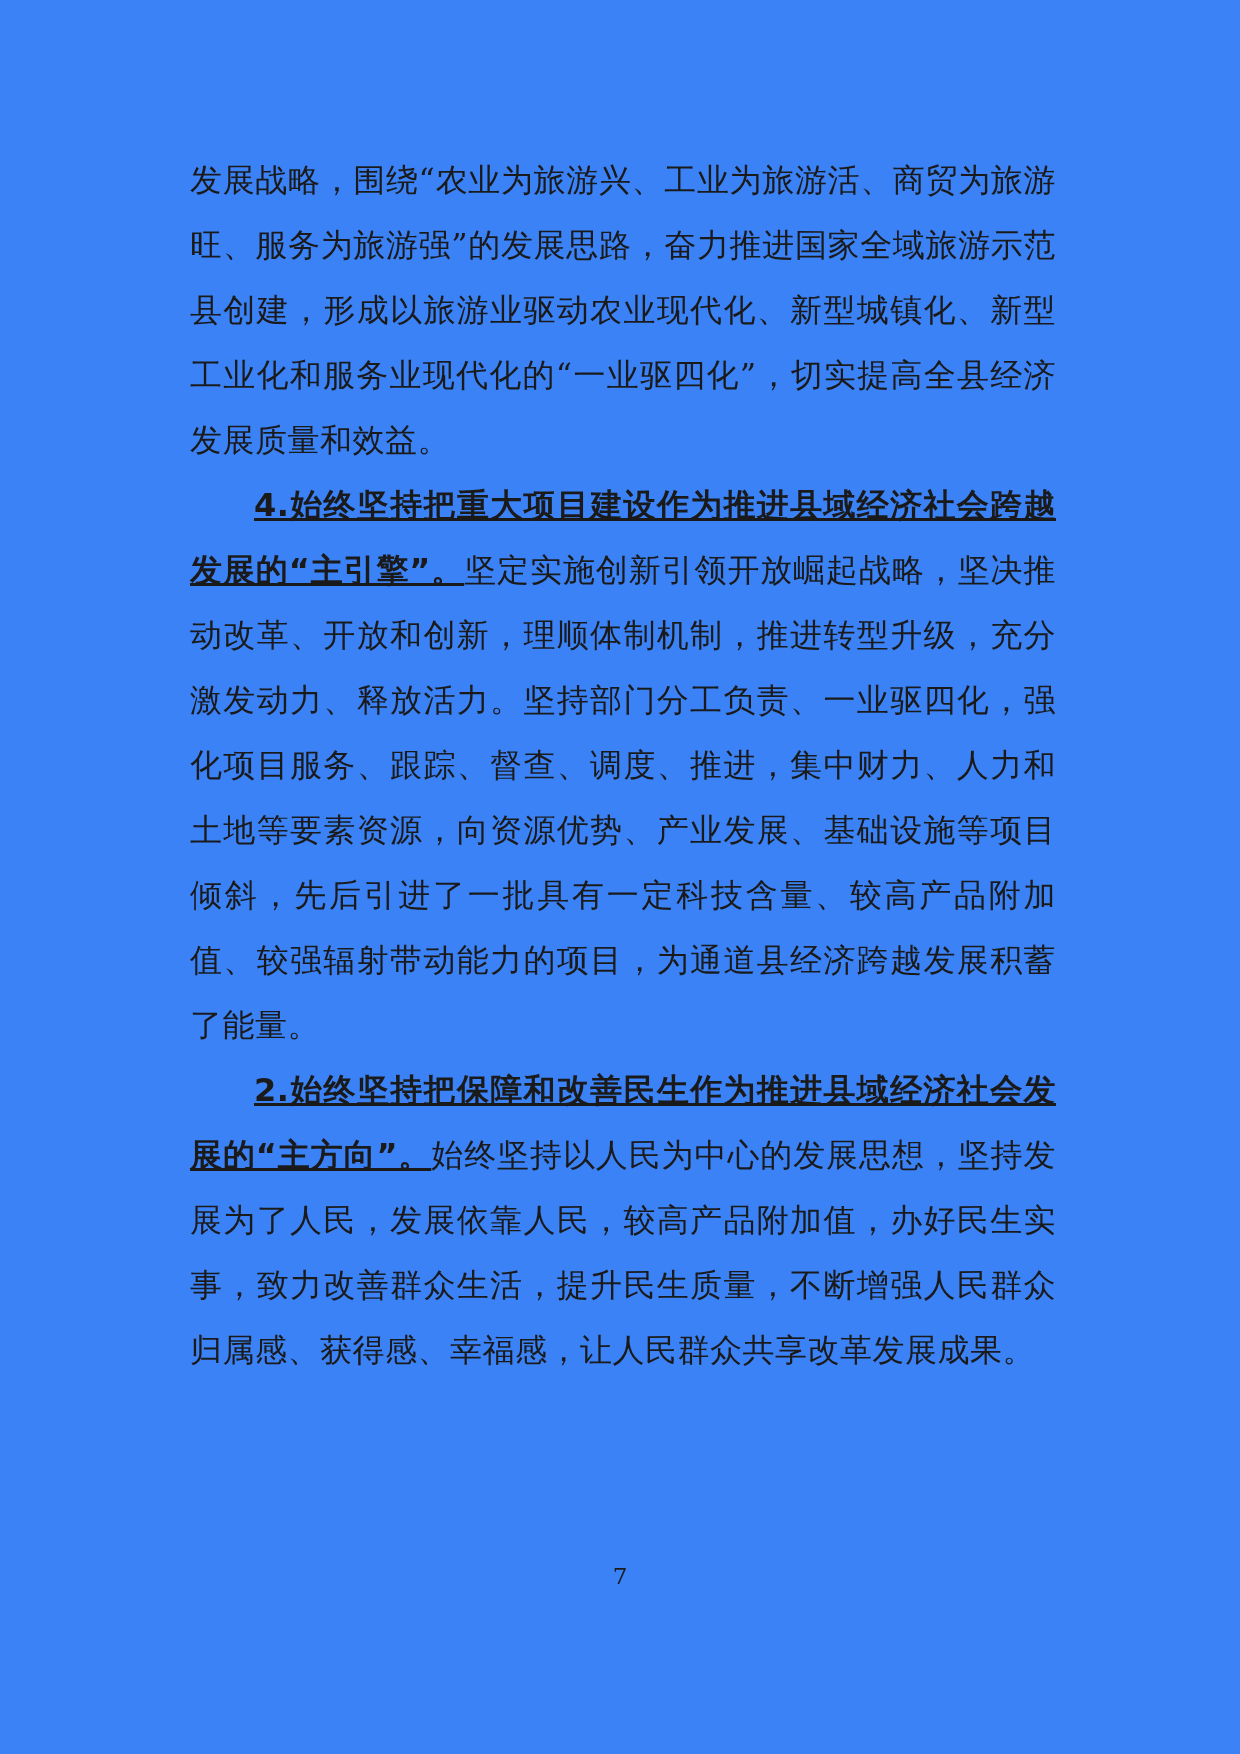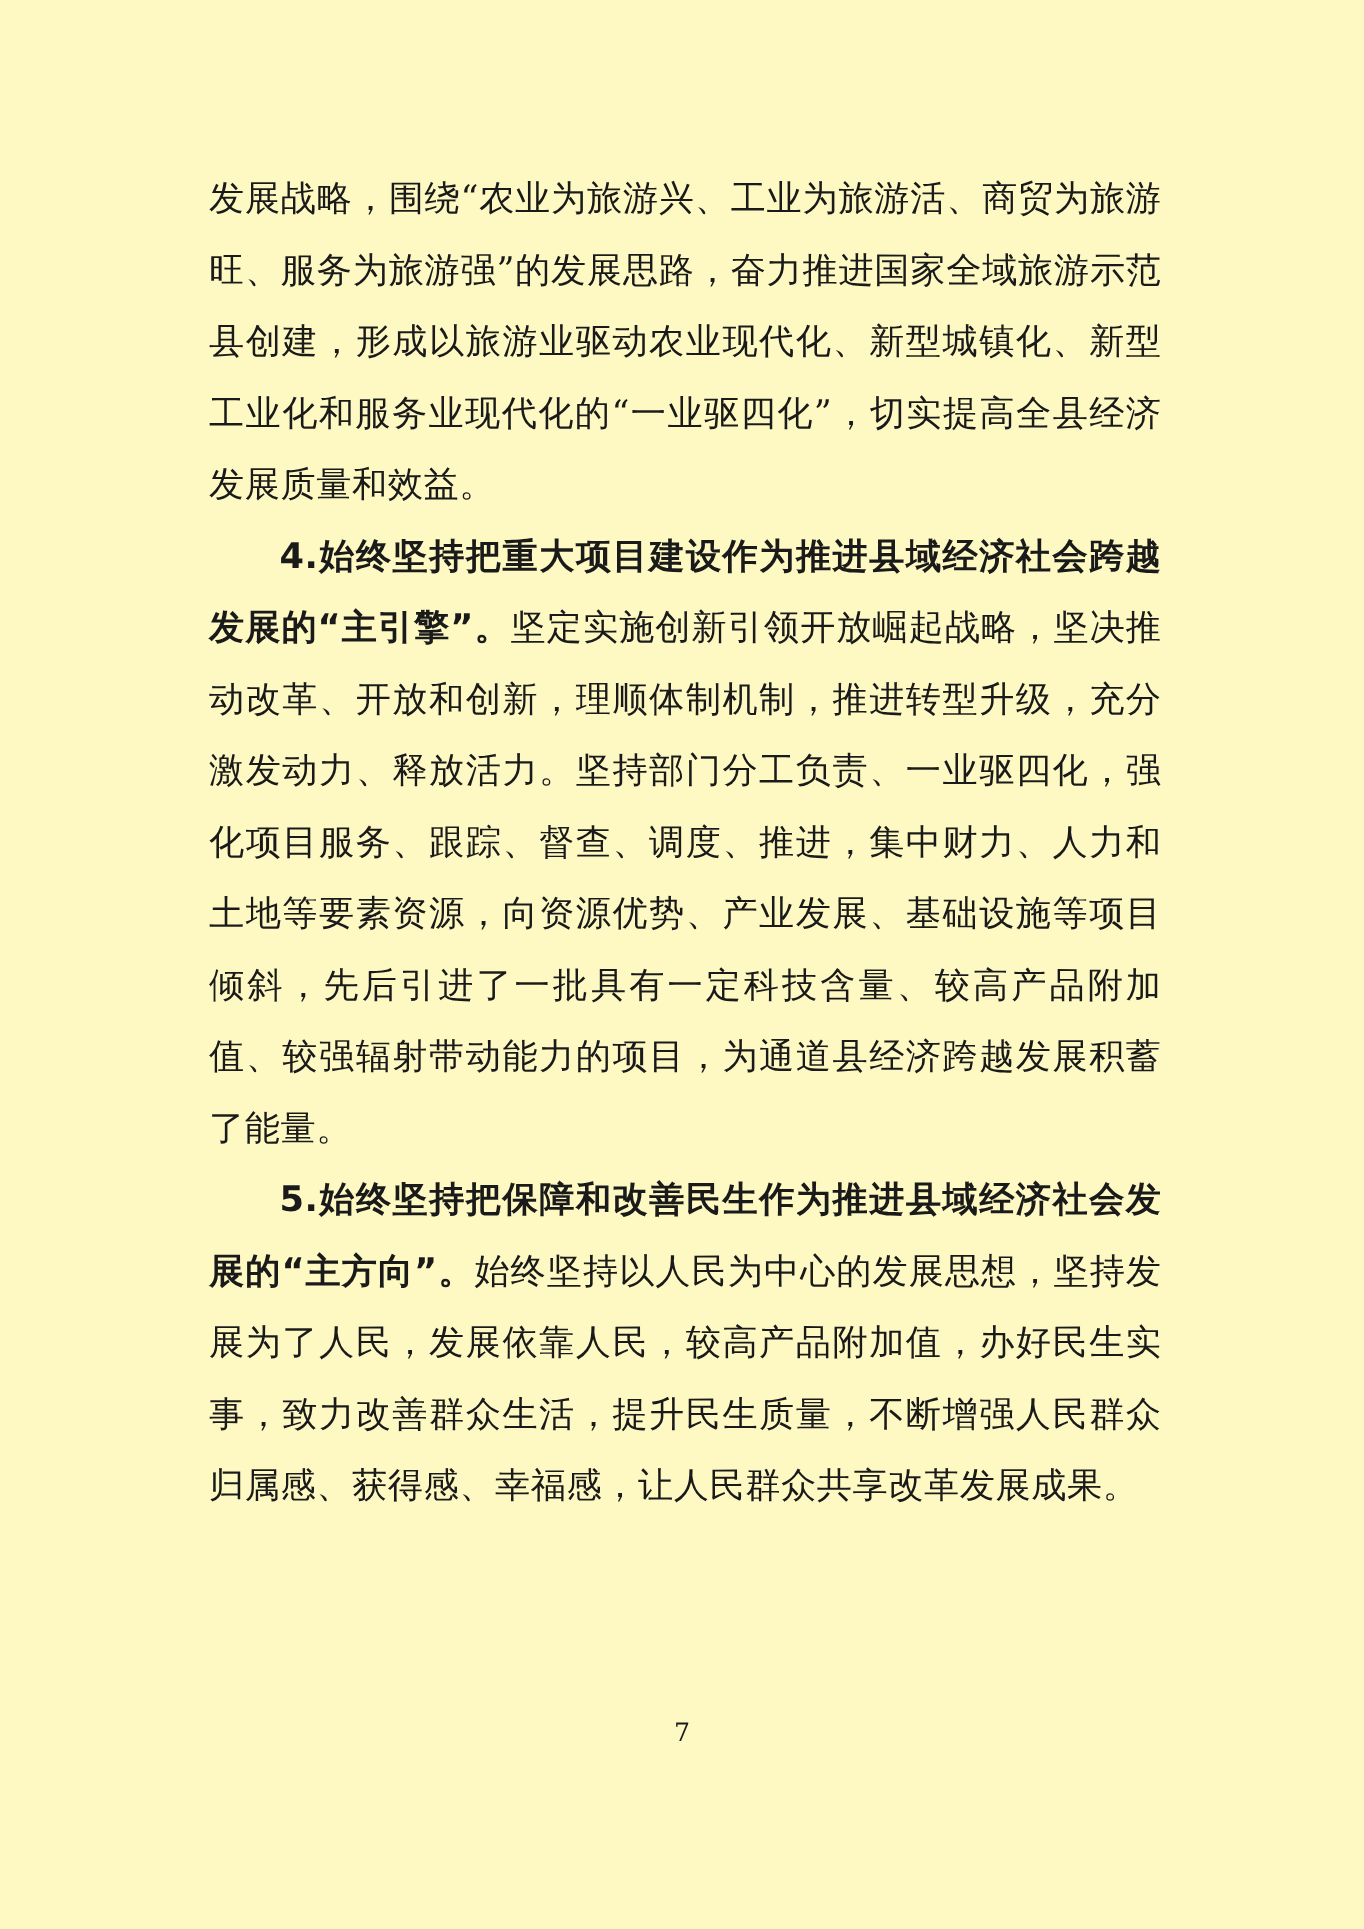--- a/index.html
+++ b/index.html
@@ -11,21 +11,21 @@
     position: relative;
     width: 1240px;
     height: 1754px;
     font-family: "DejaVu Serif", "Liberation Serif", serif;
     color: #1a1a1a;
     overflow: hidden;
   }
   .page {
     position: absolute;
     inset: 0;
-    background: #fef9c3;
+    background: #3b82f6;
   }
   .text-block {
     position: absolute;
     left: 190px;
     top: 148px;
     width: 866px;
     font-size: 32px;
     line-height: 65px;
     text-align: justify;
     text-justify: inter-character;
@@ -36,20 +36,21 @@
     padding: 0;
     text-indent: 64px;
   }
   .para.no-indent {
     text-indent: 0;
   }
   .lead {
     font-weight: 700;
     font-family: "DejaVu Sans", "Liberation Sans", sans-serif;
     letter-spacing: 0.5px;
+    text-decoration: underline;
   }
   .body-text {
     font-weight: 400;
   }
   .footer {
     position: absolute;
     left: 0;
     top: 1562px;
     width: 100%;
     text-align: center;
@@ -62,19 +63,19 @@
 <body>
 
 <div class="page">
 
   <div class="text-block">
 
     <p class="para no-indent"><span class="body-text">发展战略，围绕“农业为旅游兴、工业为旅游活、商贸为旅游旺、服务为旅游强”的发展思路，奋力推进国家全域旅游示范县创建，形成以旅游业驱动农业现代化、新型城镇化、新型工业化和服务业现代化的“一业驱四化”，切实提高全县经济发展质量和效益。</span></p>
 
     <p class="para"><span class="lead">4.始终坚持把重大项目建设作为推进县域经济社会跨越发展的“主引擎”。</span><span class="body-text">坚定实施创新引领开放崛起战略，坚决推动改革、开放和创新，理顺体制机制，推进转型升级，充分激发动力、释放活力。坚持部门分工负责、一业驱四化，强化项目服务、跟踪、督查、调度、推进，集中财力、人力和土地等要素资源，向资源优势、产业发展、基础设施等项目倾斜，先后引进了一批具有一定科技含量、较高产品附加值、较强辐射带动能力的项目，为通道县经济跨越发展积蓄了能量。</span></p>
 
-    <p class="para"><span class="lead">5.始终坚持把保障和改善民生作为推进县域经济社会发展的“主方向”。</span><span class="body-text">始终坚持以人民为中心的发展思想，坚持发展为了人民，发展依靠人民，较高产品附加值，办好民生实事，致力改善群众生活，提升民生质量，不断增强人民群众归属感、获得感、幸福感，让人民群众共享改革发展成果。</span></p>
+    <p class="para"><span class="lead">2.始终坚持把保障和改善民生作为推进县域经济社会发展的“主方向”。</span><span class="body-text">始终坚持以人民为中心的发展思想，坚持发展为了人民，发展依靠人民，较高产品附加值，办好民生实事，致力改善群众生活，提升民生质量，不断增强人民群众归属感、获得感、幸福感，让人民群众共享改革发展成果。</span></p>
 
   </div>
 
   <div class="footer"><span>7</span></div>
 
 </div>
 
 </body></html>

